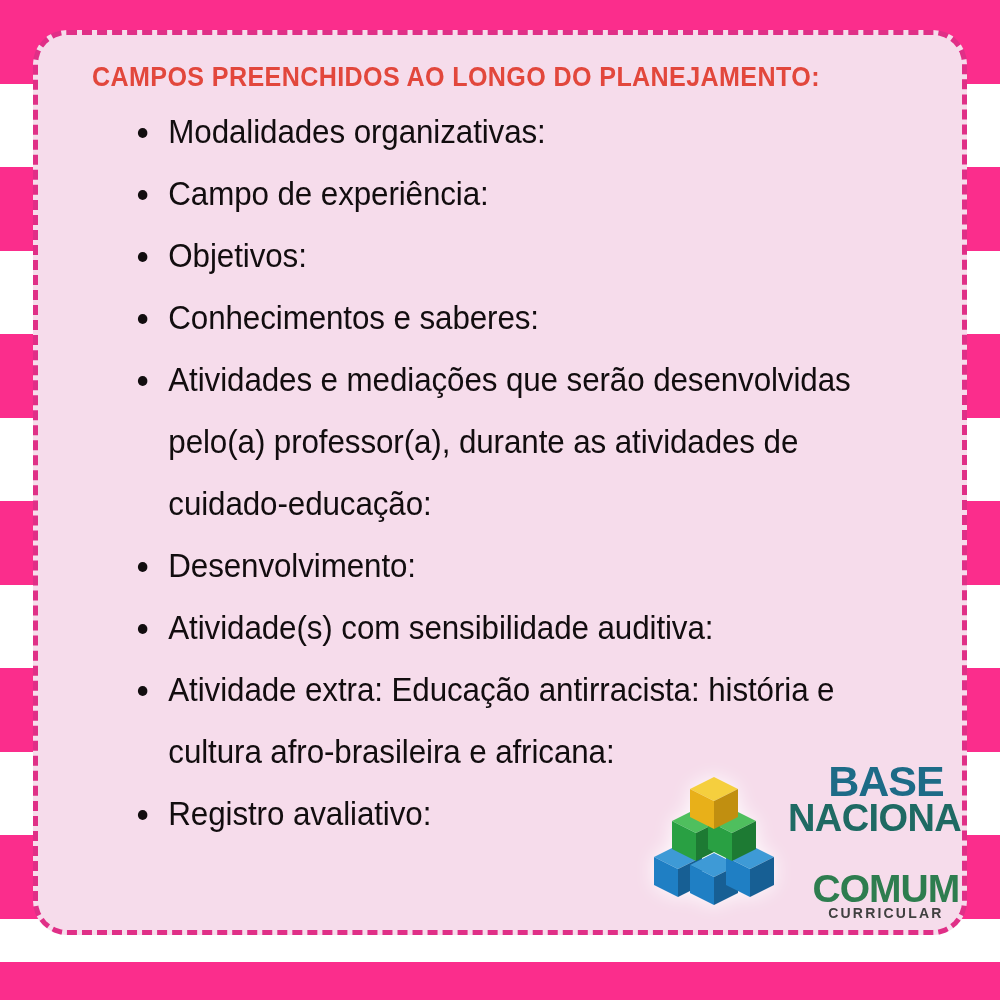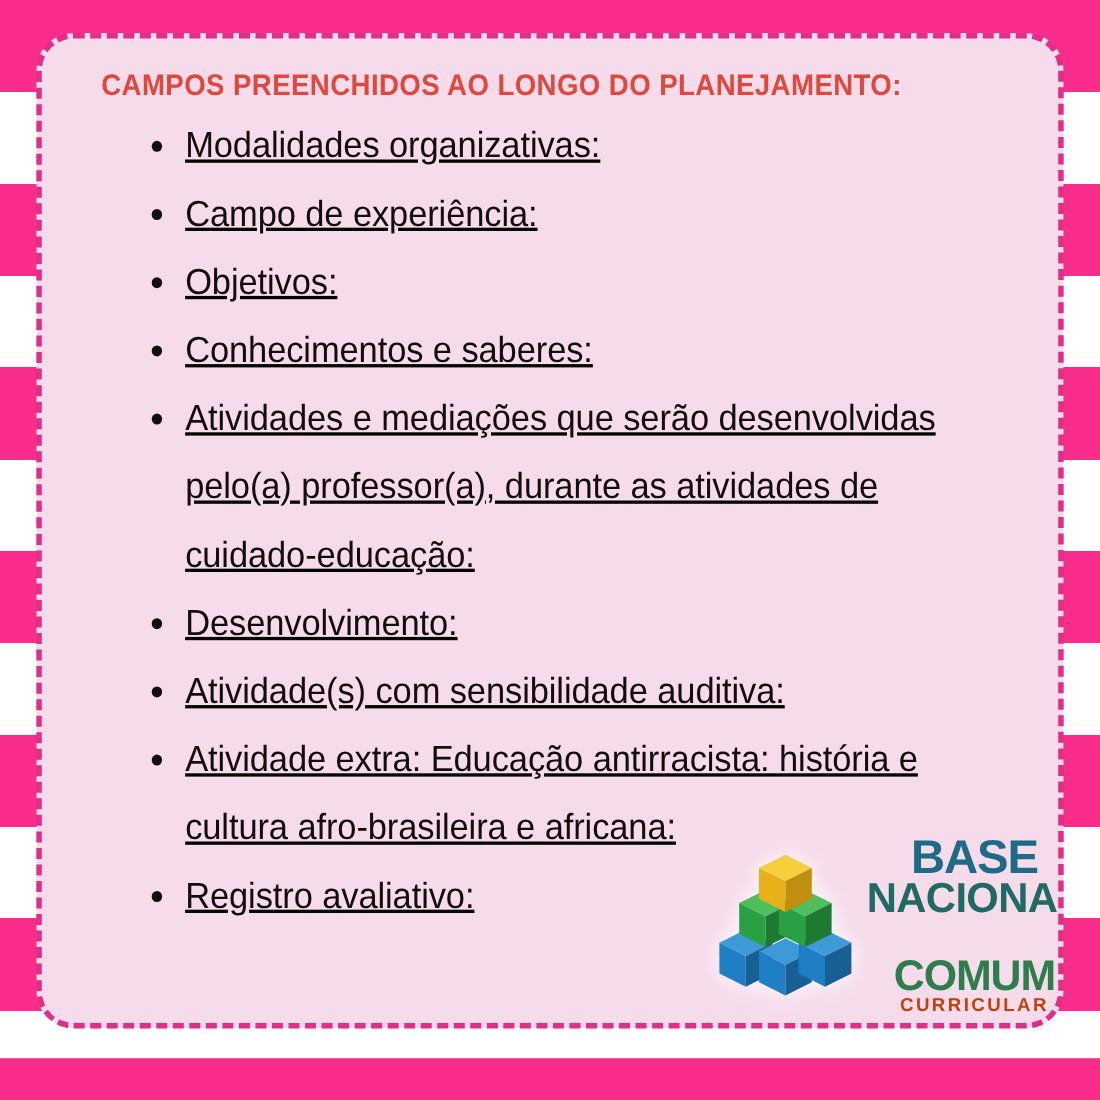--- a/index.html
+++ b/index.html
@@ -78,21 +78,20 @@
     white-space: nowrap;
     margin: 0 0 8px 24px;
     line-height: 1.1;
   }
 
   
   #fields-list {
     list-style: none;
     margin: 0;
     padding: 0 0 0 68px;
-    text-decoration: underline;
   }
   .field-item {
     position: relative;
     color: #120d0f;
     font-family: "Liberation Sans", sans-serif;
     font-size: 33px;
     line-height: 62px;
     letter-spacing: -0.1px;
     transform: scaleX(0.95);
     transform-origin: left top;
@@ -145,22 +144,22 @@
     color: #1f6a63;
     letter-spacing: -0.6px;
   }
   .wm-comum {
     font-size: 39px;
     color: #2e7d4f;
     letter-spacing: -1px;
     margin-top: 35px;
   }
   .wm-curricular {
-    font-size: 17px;
-    color: #c2410c;
+    font-size: 14px;
+    color: #404040;
     letter-spacing: 2.2px;
   }
 </style>
 </head>
 <body>
 
 <div id="canvas">
 
   <div id="stripes"></div>
   <div id="top-band"></div>

